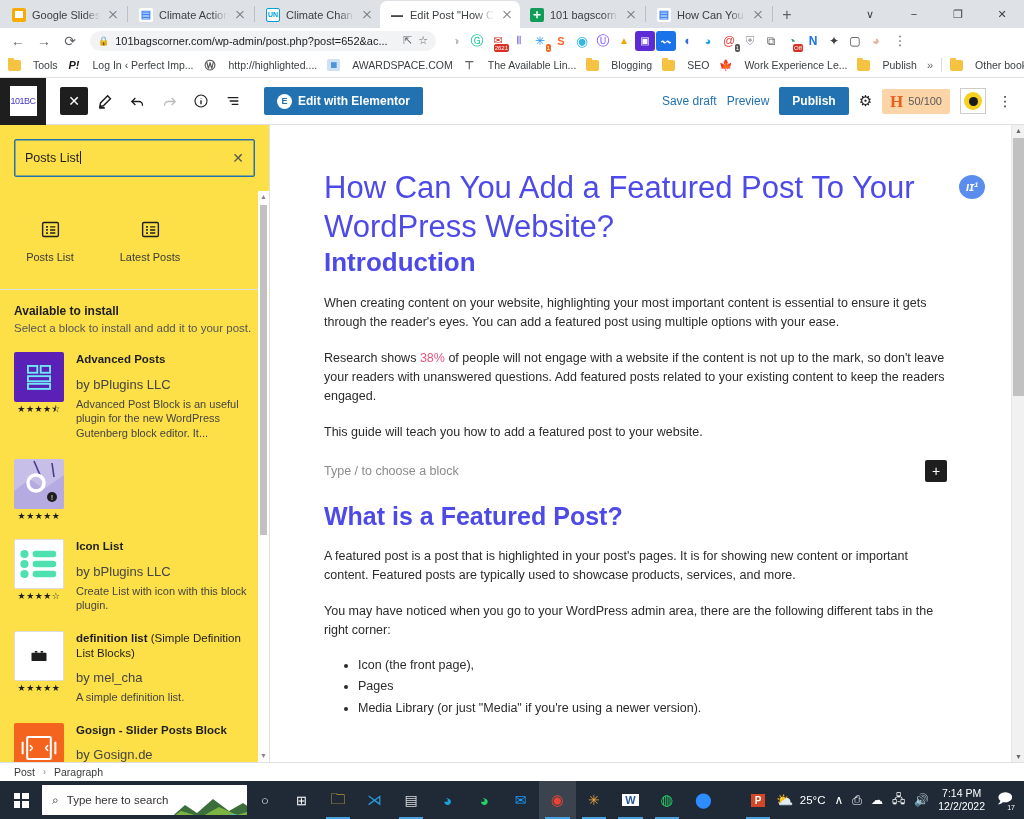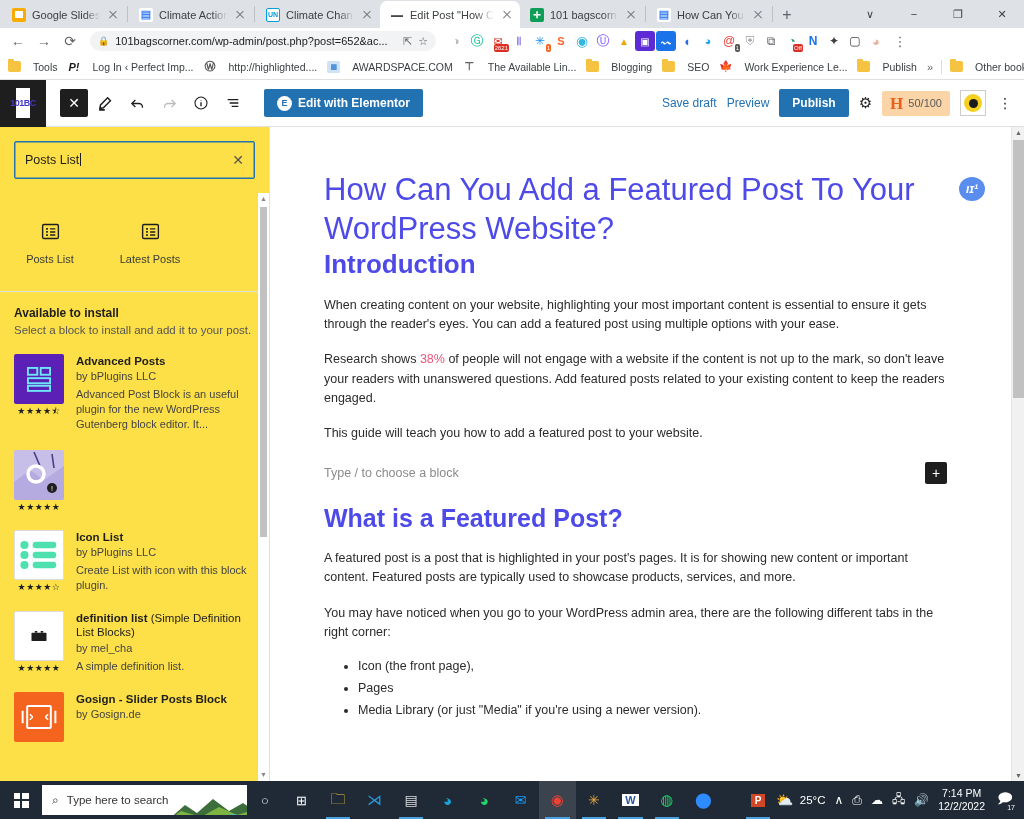--- a/index.html
+++ b/index.html
@@ -58,21 +58,21 @@
   .folder::before { content:''; position:absolute; top:-2px; left:0; width:6px; height:3px; background:#f5c242; border-radius:1px 1px 0 0;}
   .bm-more { margin-left: auto; display: flex; align-items: center; gap: 8px; }
   .chev { color: #5f6368; font-size: 11px; }
   .bm-divider { width:1px; height:14px; background:#dadce0; }
 
   
   .wp { flex: 1 1 auto; display: flex; flex-direction: column; background: #fff; min-height: 0; }
 
   .wp-header { height: 47px; background: #fff; border-bottom: 1px solid #e0e0e0; display: flex; align-items: center; }
   .wp-logo { width: 46px; height: 47px; background: #1e1e1e; display:flex; align-items:center; justify-content:center; }
-  .wp-logo-inner { width: 14px; height: 30px; background: #fff; display:flex; align-items:center; justify-content:center; font-size:9px; font-weight:bold; color:#4338ca; letter-spacing:-0.5px;}
+  .wp-logo-inner { width: 27px; height: 30px; background: #fff; display:flex; align-items:center; justify-content:center; font-size:9px; font-weight:normal; color:#4338ca; letter-spacing:-0.5px;}
   .wp-tools { display: flex; align-items: center; gap: 2px; padding-left: 14px; }
   .wp-ibtn { width: 30px; height: 30px; display:flex; align-items:center; justify-content:center; color: #1e1e1e; }
   .wp-ibtn.inserter { background: #1e1e1e; color:#fff; width: 28px; height: 28px; border-radius: 2px; font-size: 14px;}
   .wp-ibtn.dim { color: #bbb; }
   .elementor-btn {
     margin-left: 14px; height: 28px; background: #2271b1; color: #fff; border-radius: 2px;
     display: flex; align-items: center; gap: 6px; padding: 0 13px; font-size: 12px; font-weight: 600; }
   .el-badge { width: 15px; height: 15px; border-radius: 50%; background: #fff; color: #2271b1; display:flex;align-items:center;justify-content:center; font-size:9px; font-weight:bold;}
   .wp-right { margin-left: auto; display: flex; align-items: center; gap: 10px; padding-right: 10px; }
   .wp-link { font-size: 12px; color: #2271b1; }
@@ -107,21 +107,21 @@
   .avail-head { padding: 14px 14px 0 14px; font-size: 12px; font-weight: bold; color: #1e1e1e; }
   .avail-sub { padding: 4px 14px 10px 14px; font-size: 11.5px; color: #555; }
 
   .plugin-item { display: flex; gap: 12px; padding: 8px 14px 10px 14px; }
   .plugin-left { width: 50px; flex: 0 0 50px; display: flex; flex-direction: column; align-items: center; gap: 3px;}
   .plugin-thumb { width: 50px; height: 50px; border-radius: 2px; display:flex;align-items:center;justify-content:center; overflow:hidden;}
   .stars { font-size: 9px; color: #1e1e1e; letter-spacing: 0.5px; line-height: 1;}
   .plugin-info { flex: 1 1 auto; min-width: 0;}
   .plugin-name { font-size: 11.5px; font-weight: bold; color: #1e1e1e; line-height: 1.25; }
   .plugin-name .light { font-weight: normal; }
-  .plugin-author { font-size: 11px; color: #444; margin-top: 2px; }
+  .plugin-author { font-size: 13px; color: #444; margin-top: 10px; }
   .plugin-desc { font-size: 11px; color: #444; line-height: 1.35; margin-top: 5px; }
 
   .side-scrollbar { position: absolute; right: 0; top: 0; width: 11px; height: 100%; background: #fff; }
   .sb-thumb { position:absolute; left: 2px; width: 7px; background: #c1c1c1; border-radius: 0; }
   .sb-arrow { position: absolute; left: 2px; width: 7px; text-align: center; font-size: 7px; color: #888; line-height: 8px;}
 
   
   .editor-wrap { flex: 1 1 auto; display: flex; min-width: 0; background: #fff; position: relative;}
   .canvas { flex: 1 1 auto; padding: 44px 64px 0 54px; overflow: hidden; position: relative; }
   .post-title { font-size: 31px; line-height: 1.25; color: #4e4ae8; font-weight: normal; font-family: "Liberation Sans", sans-serif; }
@@ -520,20 +520,25 @@
           <div class="float-badge">ıɪ¹</div>
         </div>
         <div class="editor-scrollbar">
           <div class="es-arrow" style="top:2px;">▲</div>
           <div class="es-thumb" style="top:13px;height:258px;"></div>
           <div class="es-arrow" style="bottom:2px;">▼</div>
         </div>
       </div>
     </div>
 
+    <div class="wp-footer">
+      <span class="bc">Post</span>
+      <span class="bc-sep">›</span>
+      <span class="bc">Paragraph</span>
+    </div>
   </div>
 </div>
 
 <div class="taskbar">
   <div class="start">
     <span class="win-logo">
         <i></i>
         <i></i>
         <i></i>
         <i></i>

